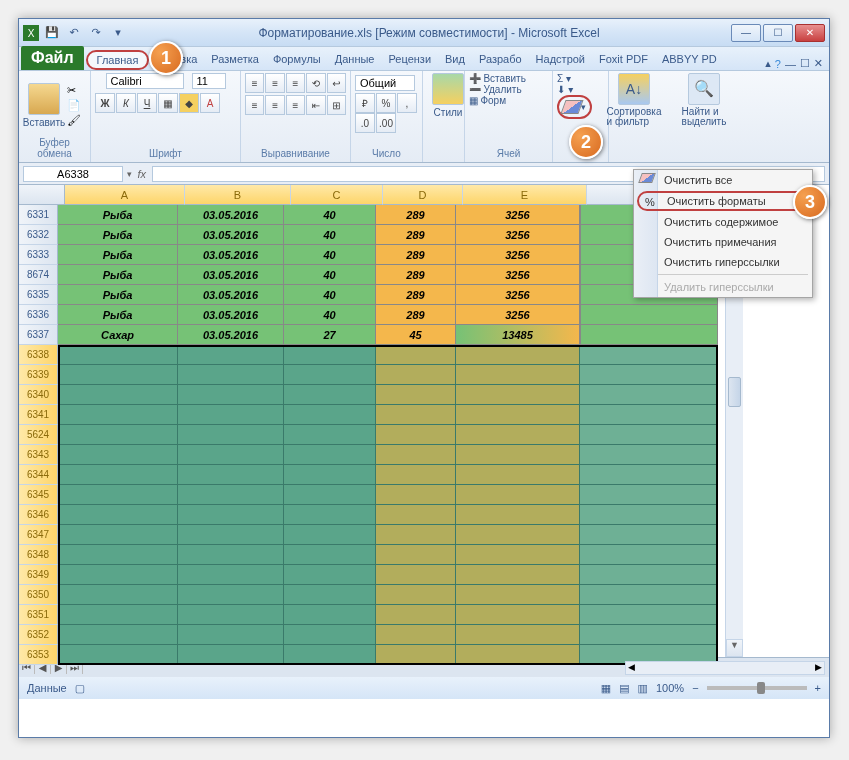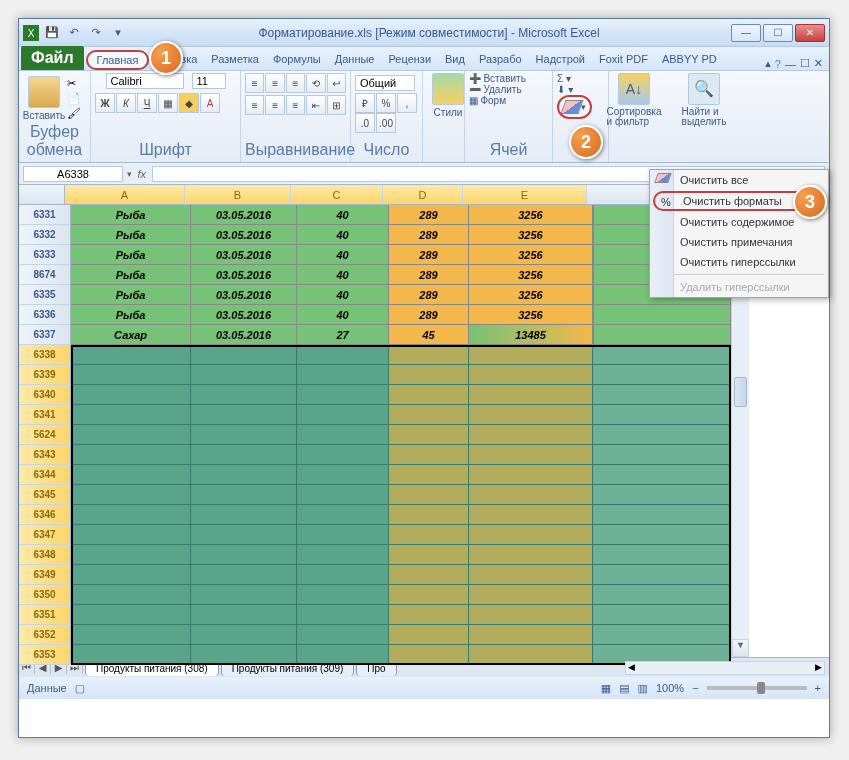--- a/index.html
+++ b/index.html
@@ -22,21 +22,21 @@
 .file-tab { background: #2b7a2b; color: #fff; font-weight: bold; padding: 3px 10px; font-size: 16px; border-radius: 2px 2px 0 0; margin-right: 2px; }
 .tab { padding: 3px 7px; font-size: 11px; color: #3a5a8a; cursor: pointer; }
 .tab.active { background: #f5f8fc; border: 1px solid #b5c9de; border-bottom: none; border-radius: 3px 3px 0 0; }
 .tab.highlighted { border: 2px solid #c04040; border-radius: 14px; padding: 2px 9px; }
 .tab-right { margin-left: auto; display: flex; gap: 4px; align-items: center; padding-right: 6px; }
 .tab-right span { color: #3a5a8a; font-size: 11px; }
 
 
 .ribbon-body { height: 92px; background: linear-gradient(to bottom, #f5f8fc, #e5ecf5); border-bottom: 1px solid #a5b9ce; display: flex; }
 .rgroup { border-right: 1px solid #c5d5e8; padding: 2px 4px; display: flex; flex-direction: column; justify-content: space-between; }
-.rgroup-label { font-size: 16px; color: #5a7ba8; text-align: center; padding-bottom: 1px; }
+.rgroup-label { font-size: 10px; color: #5a7ba8; text-align: center; padding-bottom: 1px; }
 .rgroup-content { flex: 1; display: flex; align-items: center; gap: 2px; }
 .rbtn-big { width: 42px; display: flex; flex-direction: column; align-items: center; font-size: 10px; color: #3a5a8a; }
 .rbtn-big .icon { width: 32px; height: 32px; margin-bottom: 2px; background: #dde8f5; border: 1px solid #b5c9de; border-radius: 2px; }
 .rselect { font-size: 11px; border: 1px solid #b5c9de; background: #fff; padding: 1px 4px; }
 .font-row { display: flex; gap: 8px; margin-bottom: 4px; justify-content: center; }
 .font-btns { display: flex; gap: 1px; }
 .font-btn { width: 20px; height: 20px; border: 1px solid #b5c9de; background: linear-gradient(#fff,#e5ecf5); font-size: 10px; display: flex; align-items: center; justify-content: center; color: #444; }
 .bold { font-weight: bold; }
 .italic { font-style: italic; }
 .underline { text-decoration: underline; }
@@ -46,35 +46,35 @@
 .name-box { width: 100px; border: 1px solid #b5c9de; background: #fff; margin: 2px 4px; padding: 1px 6px; font-size: 11px; text-align: center; }
 .fx-label { font-style: italic; color: #666; font-size: 11px; margin: 0 6px; }
 .formula-input { flex: 1; border: 1px solid #b5c9de; background: #fff; margin: 2px 4px 2px 0; height: 16px; }
 
 
 .sheet-area { position: relative; height: 472px; display: flex; }
 .rowcol-corner { width: 46px; height: 20px; background: linear-gradient(#f0f4f9,#dce5f0); border-right: 1px solid #a5b9ce; border-bottom: 1px solid #a5b9ce; }
 .col-headers { display: flex; height: 20px; }
 .col-h { background: linear-gradient(#f0f4f9,#dce5f0); border-right: 1px solid #c5d5e8; border-bottom: 1px solid #a5b9ce; text-align: center; font-size: 11px; color: #3a5a8a; line-height: 20px; }
 .col-h.sel { background: linear-gradient(#ffe9a8,#fdd56a); color: #8a6a0a; }
-.row-headers { width: 52px; font-weight: bold; }
+.row-headers { width: 39px; }
 .row-h { height: 20px; background: linear-gradient(to right,#f0f4f9,#dce5f0); border-right: 1px solid #a5b9ce; border-bottom: 1px solid #c5d5e8; text-align: center; font-size: 10px; color: #3a5a8a; line-height: 20px; }
 .row-h.sel { background: linear-gradient(to right,#ffe9a8,#fdd56a); color: #8a6a0a; }
 .grid { position: relative; }
 .grid-row { display: flex; height: 20px; }
 .cell { border-right: 1px solid #888; border-bottom: 1px solid #888; font-size: 11px; text-align: center; line-height: 20px; font-weight: bold; font-style: italic; }
 .cell.green { background: #76c276; }
 .cell.orange { background: #f4b74c; }
 .cell.teal { background: #5aa58a; }
 .cell.olive { background: #b2ad5c; }
 .cell.teal2 { background: #6eb095; }
 .selected-overlay { position: absolute; border: 2px solid #000; pointer-events: none; }
 
 
-.dropdown { position: absolute; top: 150px; right: 0; width: 180px; background: #f5f5f5; border: 1px solid #a5a5a5; box-shadow: 2px 2px 6px rgba(0,0,0,0.3); z-index: 50; }
+.dropdown { position: absolute; top: 150px; right: 16px; width: 180px; background: #f5f5f5; border: 1px solid #a5a5a5; box-shadow: 2px 2px 6px rgba(0,0,0,0.3); z-index: 50; }
 .dd-item { padding: 4px 10px 4px 30px; font-size: 11px; color: #333; position: relative; }
 .dd-item .dd-icon { position: absolute; left: 6px; top: 3px; width: 16px; height: 16px; }
 .dd-item.highlighted { border: 2px solid #c04040; border-radius: 14px; margin: 1px 3px; padding: 2px 8px 2px 28px; }
 .dd-item.disabled { color: #aaa; }
 .dd-sep { height: 1px; background: #ccc; margin: 2px 4px; }
 .dd-iconcol { position: absolute; left: 0; top: 0; bottom: 0; width: 24px; background: linear-gradient(to right,#eaeff6,#dde6f2); border-right: 1px solid #c5d5e8; }
 
 
 .badge { position: absolute; width: 34px; height: 34px; border-radius: 50%; background: radial-gradient(circle at 30% 30%, #f5a050, #d86a20); color: #fff; font-size: 18px; font-weight: bold; display: flex; align-items: center; justify-content: center; border: 2px solid #fff; box-shadow: 1px 1px 4px rgba(0,0,0,0.5); z-index: 100; }
 
@@ -524,25 +524,20 @@
   <div class="badge" style="top:106px;left:550px;">2</div>
   <div class="badge" style="top:166px;right:2px;">3</div>
 
   <div class="sheet-tabs">
     <div class="nav-arrows">
       <span>⏮</span>
       <span>◀</span>
       <span>▶</span>
       <span>⏭</span>
     </div>
-    <div id="sheet-tabs-list" style="display:flex;">
-        <div class="sheet-tab">Продукты питания (308)</div>
-        <div class="sheet-tab" style="background: rgb(232, 238, 246);">Продукты питания (309)</div>
-        <div class="sheet-tab" style="background: rgb(232, 238, 246);">Про</div>
-      </div>
     <div style="flex:1;"></div>
     <div style="width:200px;height:14px;background:#e8eef6;border:1px solid #c5d5e8;margin-right:4px;position:relative;">
       <span style="position:absolute;left:2px;font-size:9px;">◀</span>
       <span style="position:absolute;right:2px;font-size:9px;">▶</span>
     </div>
   </div>
 
   <div class="status-bar">
     <span>Данные</span>
     <span style="margin-left:8px;">▢</span>

